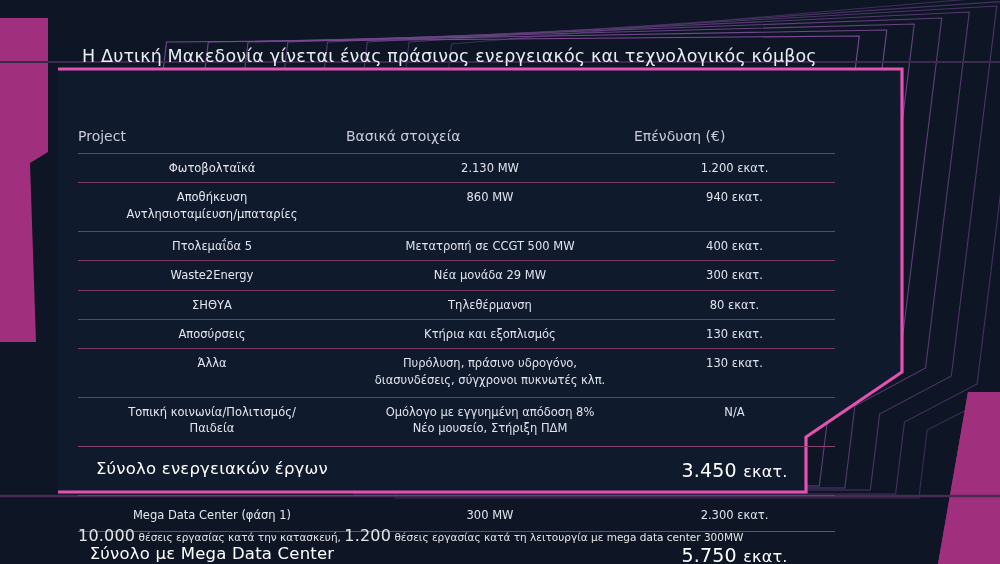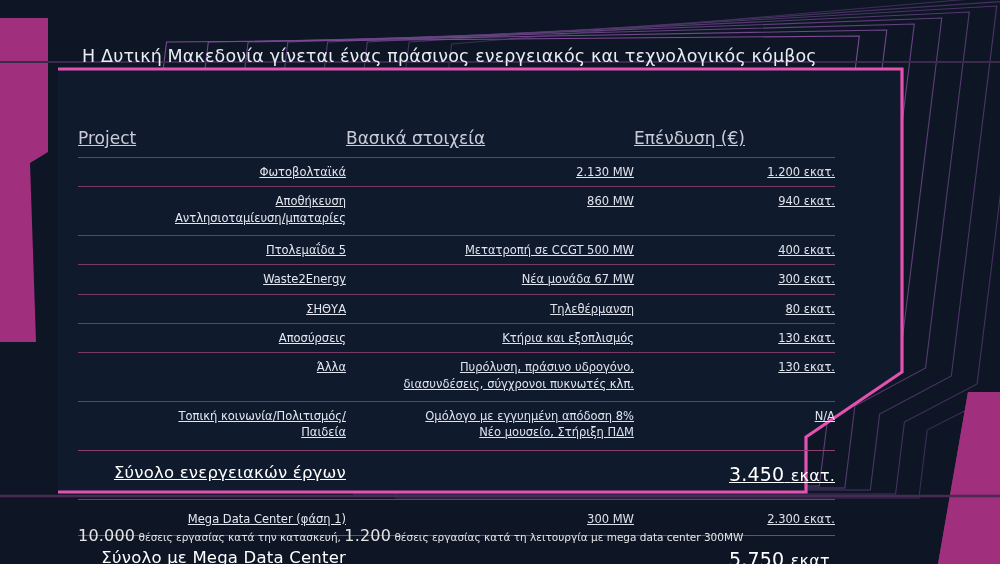--- a/index.html
+++ b/index.html
@@ -25,28 +25,27 @@
 
   table.grid{
     position:absolute;left:78px;top:105px;width:757px;
     border-collapse:collapse;table-layout:fixed;
   }
   table.grid col.c1{width:268px;}
   table.grid col.c2{width:288px;}
   table.grid col.c3{width:201px;}
 
   table.grid th{
-    text-align:left;font-weight:400;font-size:17px;color:#c9ccd8;
-    padding:0 0 9px 0;vertical-align:bottom;text-decoration:underline;
+    text-align:left;font-weight:400;font-size:14px;color:#c9ccd8;
+    padding:0 0 9px 0;vertical-align:bottom;
   }
   table.grid td{
-    text-align:right;font-size:11.5px;color:#dfe3ec;
+    text-align:center;font-size:11.5px;color:#dfe3ec;
     padding:6px 0 6px 0;vertical-align:top;line-height:1.42;
     border-top:1px solid #7b3a63;
-    text-decoration:underline;
   }
   table.grid tr.hdr th{border:0;}
   table.grid td.k{color:#e4e7ef;}
   table.grid td.two{padding-bottom:9px;}
 
   
   tr.sum td{
     font-size:16.5px;color:#ffffff;padding:10px 0 11px 0;
     border-top:1px solid #8a406e;letter-spacing:.2px;
   }
@@ -129,21 +128,21 @@
           <td class="two">860 MW</td>
           <td class="two">940 εκατ.</td>
         </tr>
         <tr>
           <td class="k">Πτολεμαΐδα 5</td>
           <td>Μετατροπή σε CCGT 500 MW</td>
           <td>400 εκατ.</td>
         </tr>
         <tr>
           <td class="k">Waste2Energy</td>
-          <td>Νέα μονάδα 67 MW</td>
+          <td>Νέα μονάδα 29 MW</td>
           <td>300 εκατ.</td>
         </tr>
         <tr>
           <td class="k">ΣΗΘΥΑ</td>
           <td>Τηλεθέρμανση</td>
           <td>80 εκατ.</td>
         </tr>
         <tr>
           <td class="k">Αποσύρσεις</td>
           <td>Κτήρια και εξοπλισμός</td>

